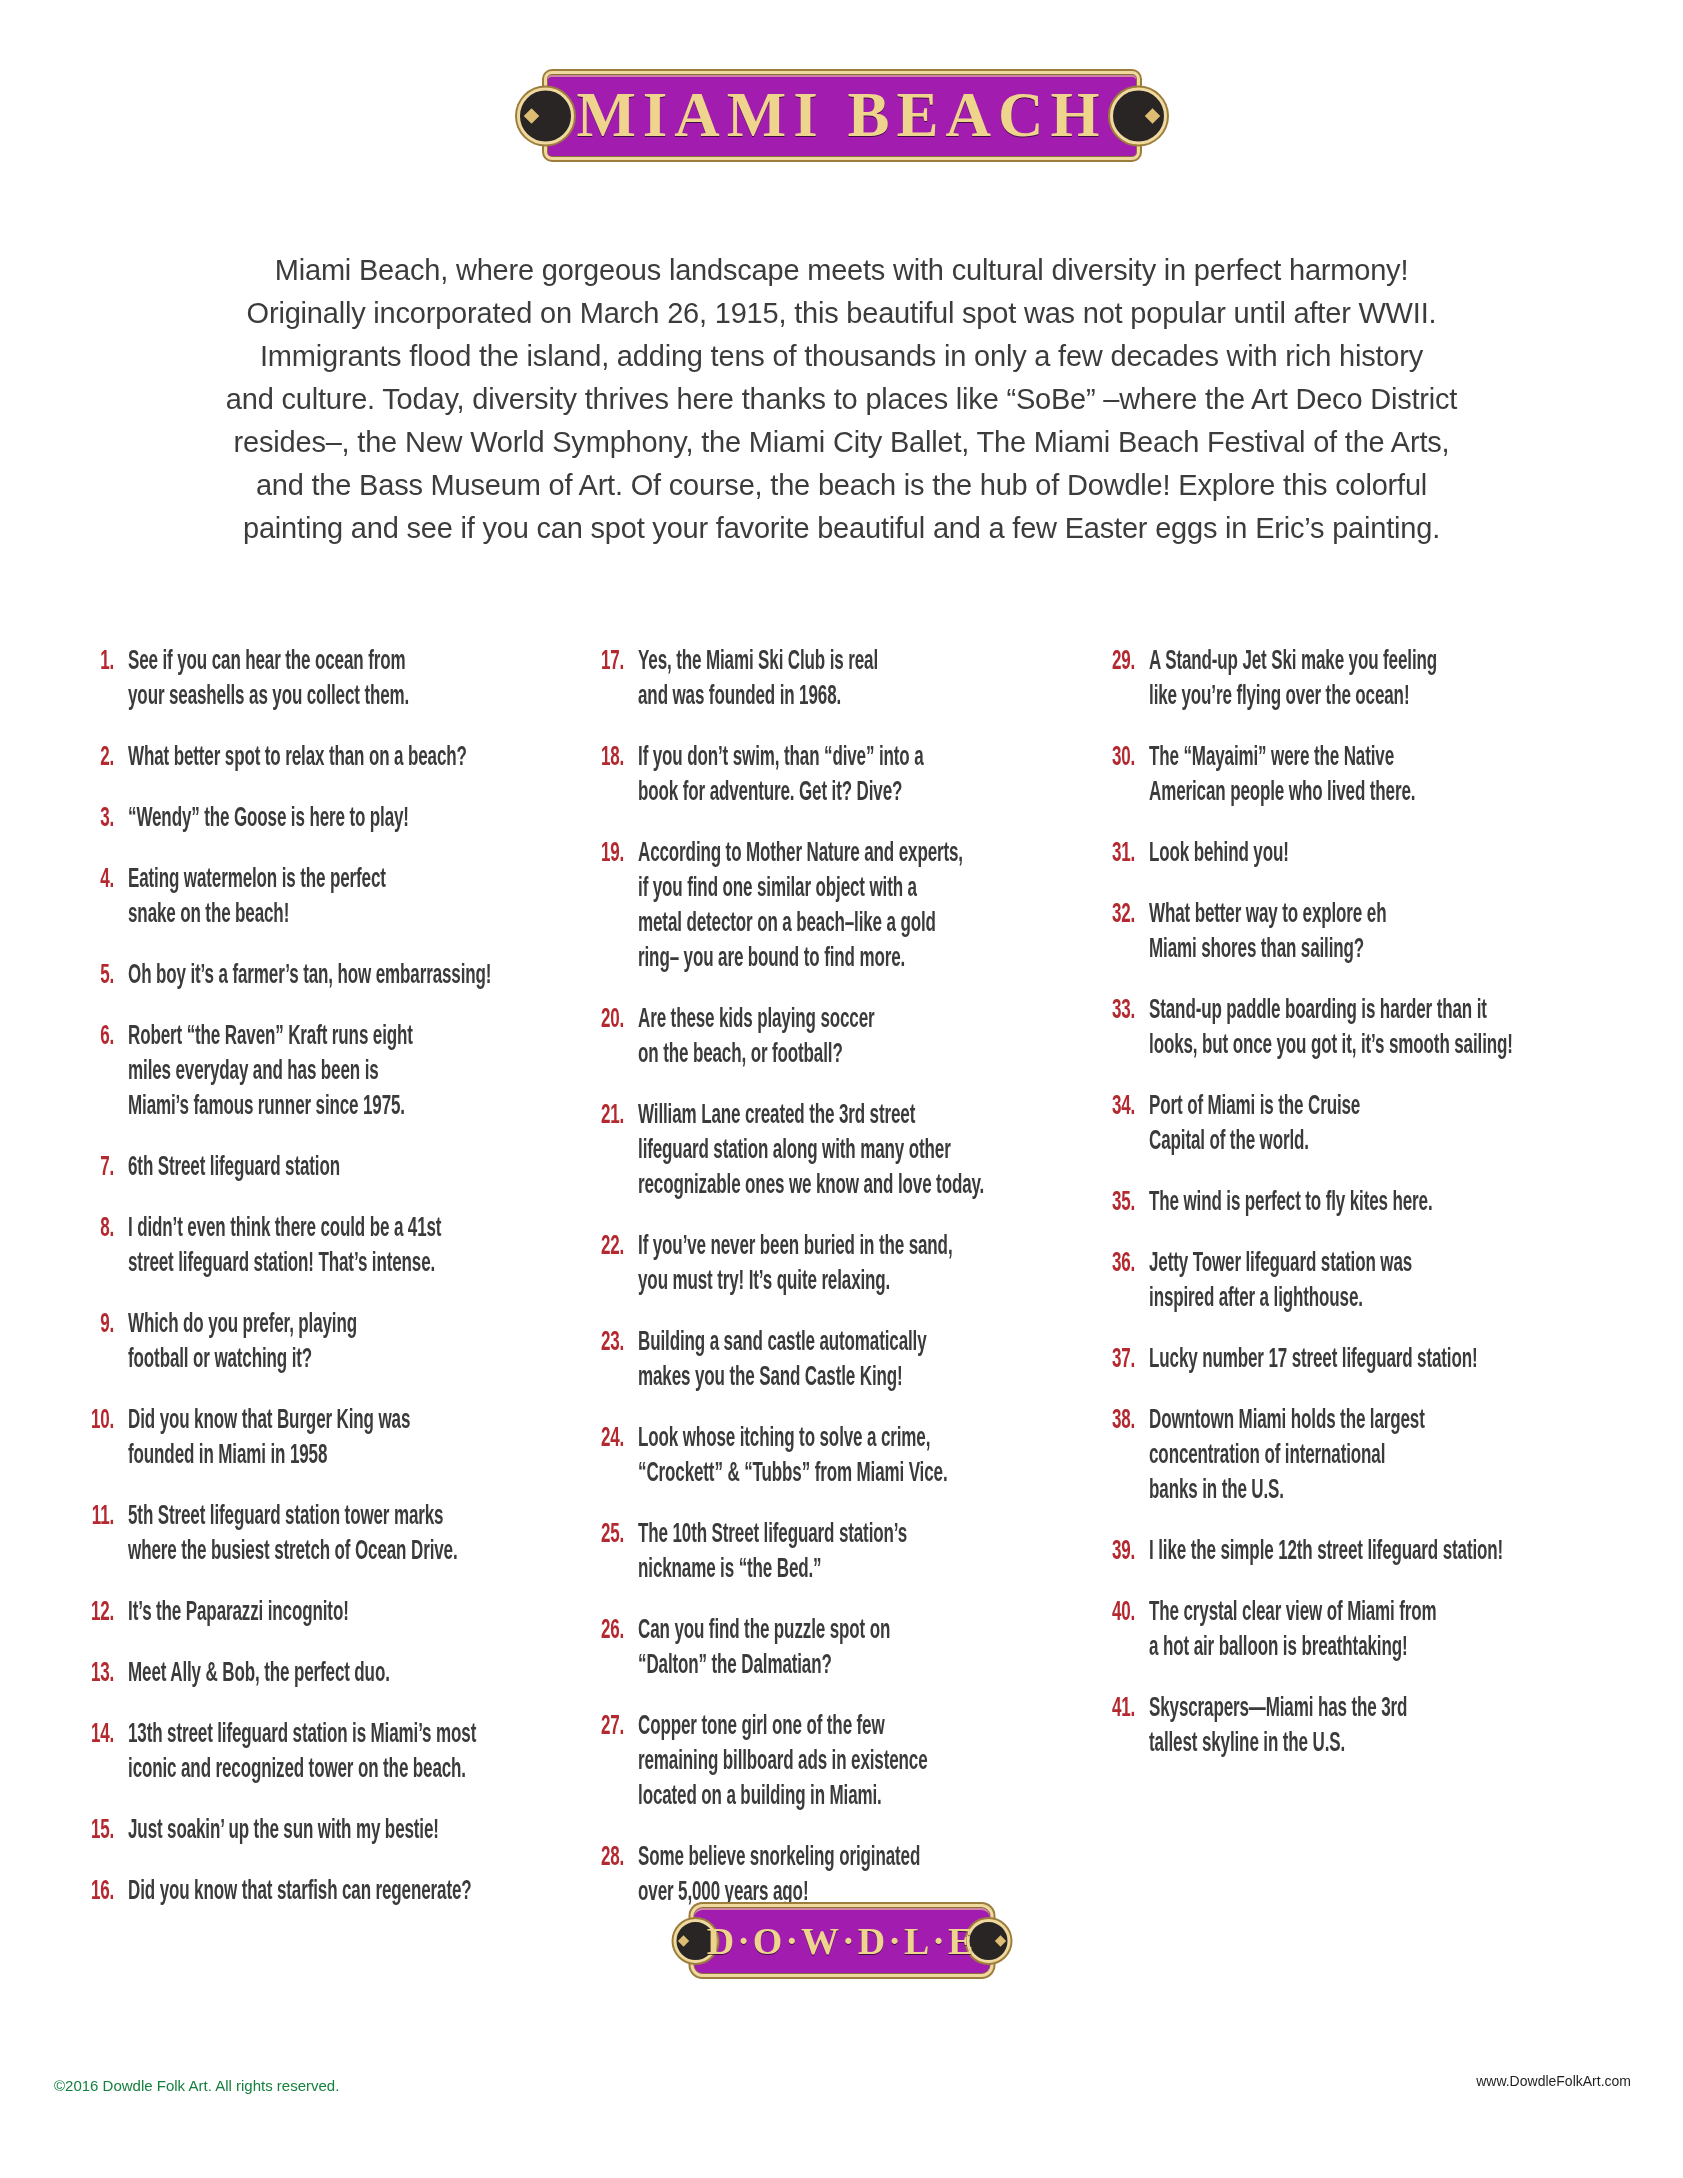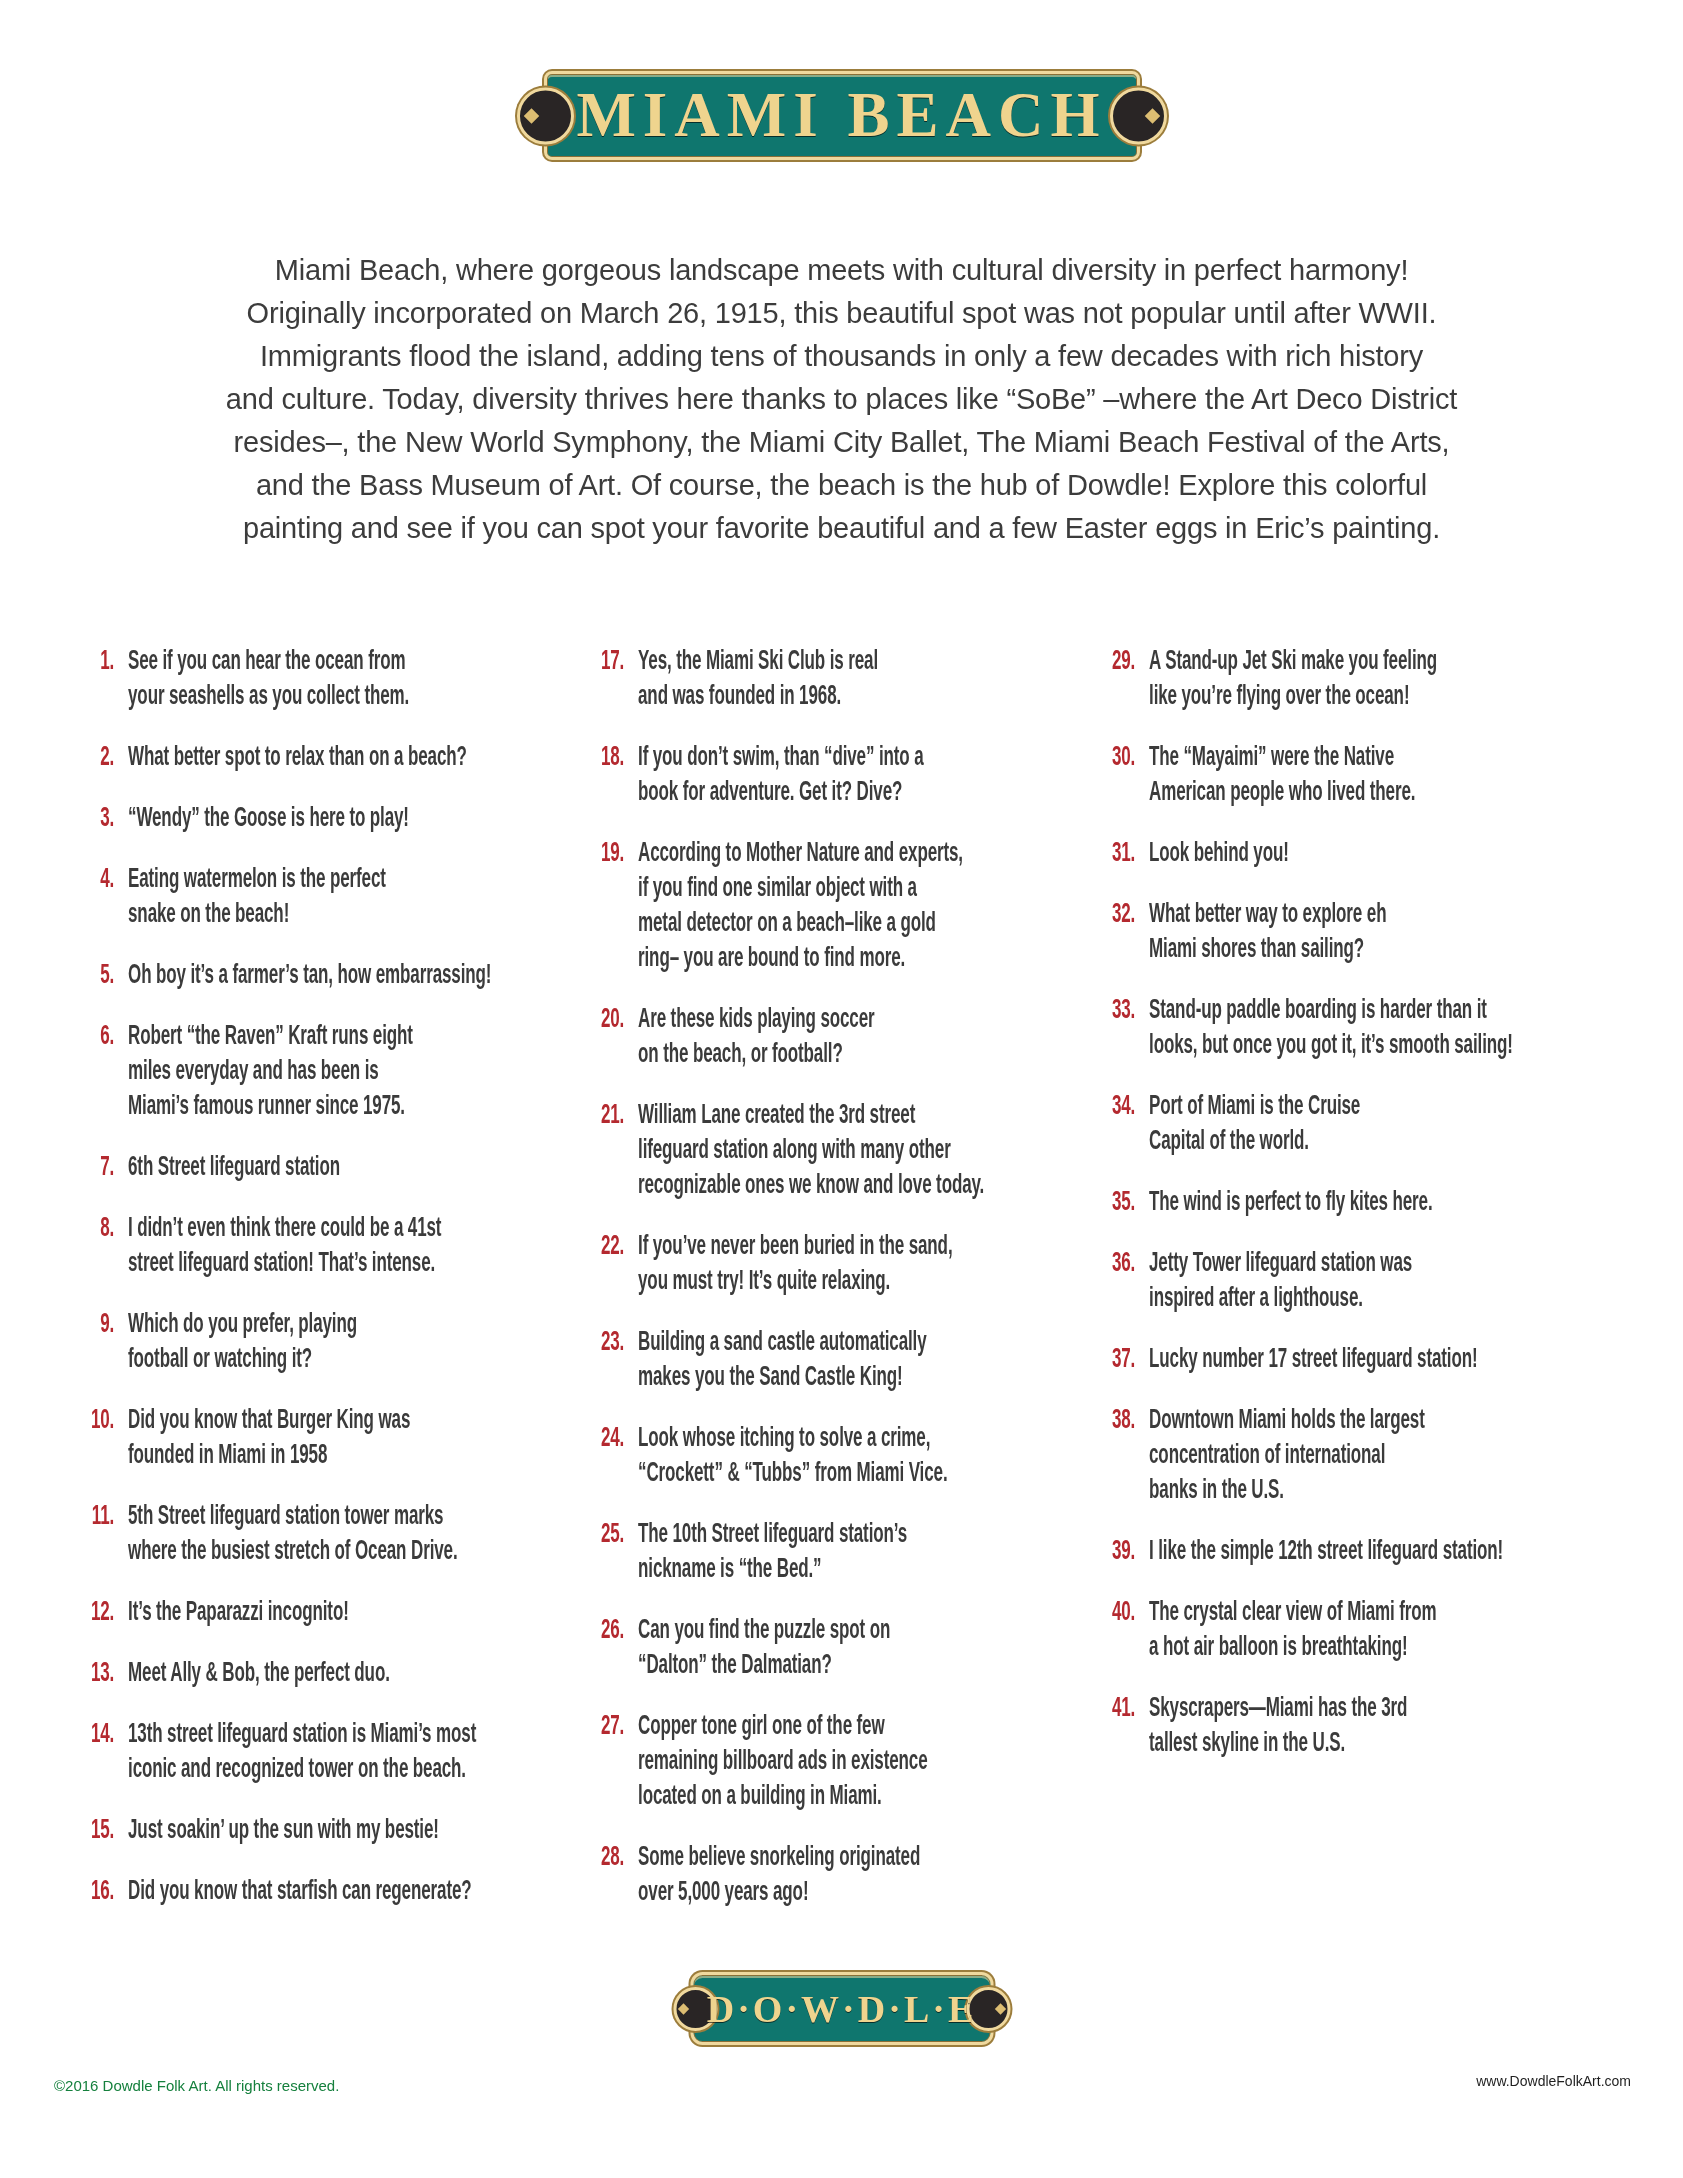--- a/index.html
+++ b/index.html
@@ -3,27 +3,27 @@
 <meta charset="utf-8">
 <style>
   html,body { margin:0; padding:0; background:#ffffff; }
   .page {
     position:relative; width:1683px; height:2178px; background:#ffffff;
     font-family:"Liberation Sans", sans-serif; overflow:hidden;
   }
 
   
   .badge {
-    position:absolute; background:#0f766e;
+    position:absolute; background:#a21caf;
     display:flex; align-items:center; justify-content:center;
     border:3px solid #f0d99e; border-radius:8px;
     box-shadow:0 0 0 2px #9c7d3c, inset 0 0 0 1px #8a6f36, inset 0 3px 0 rgba(240,217,158,.55);
   }
   .header-badge { left:50%; transform:translateX(-50%); top:71px; width:590px; height:83px; }
-  .footer-badge { left:50%; transform:translateX(-50%); top:1972px; width:297px; height:67px; border-radius:12px; }
+  .footer-badge { left:50%; transform:translateX(-50%); top:1904px; width:297px; height:67px; border-radius:12px; }
   .cap {
     position:absolute; top:50%; transform:translateY(-50%);
     background:#292525; border:3px solid #f0d99e; border-radius:50%;
     box-shadow:0 0 0 2px #9c7d3c; z-index:-1;
   }
   .header-badge .cap { width:51px; height:51px; }
   .header-badge .cap-left { left:-30px; }
   .header-badge .cap-right { right:-30px; }
   .footer-badge .cap { width:38px; height:38px; }
   .footer-badge .cap-left { left:-20px; }

